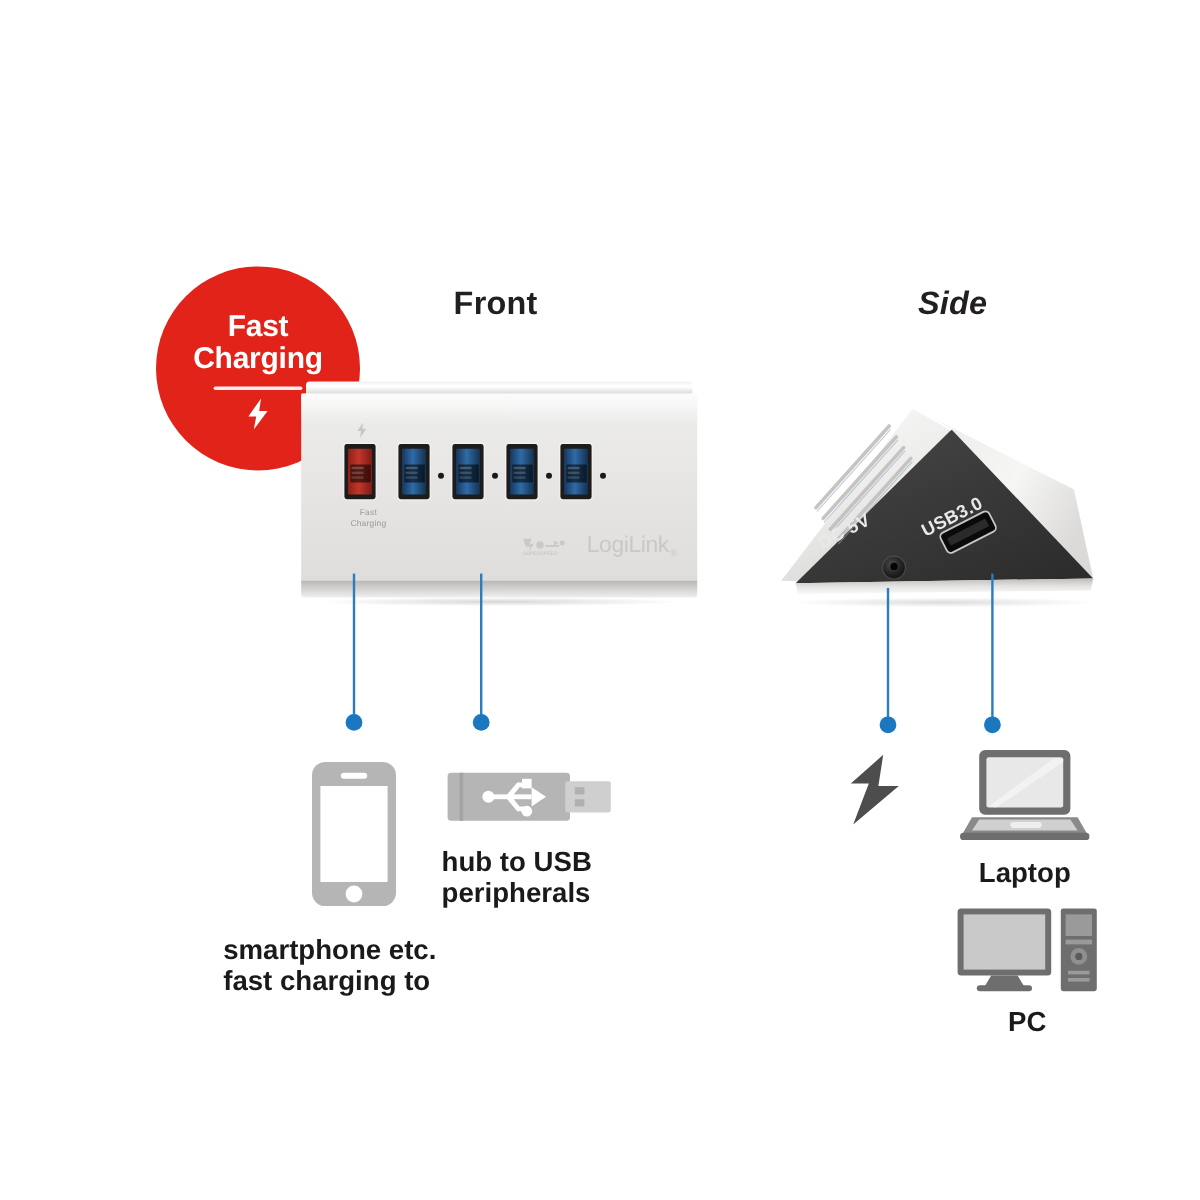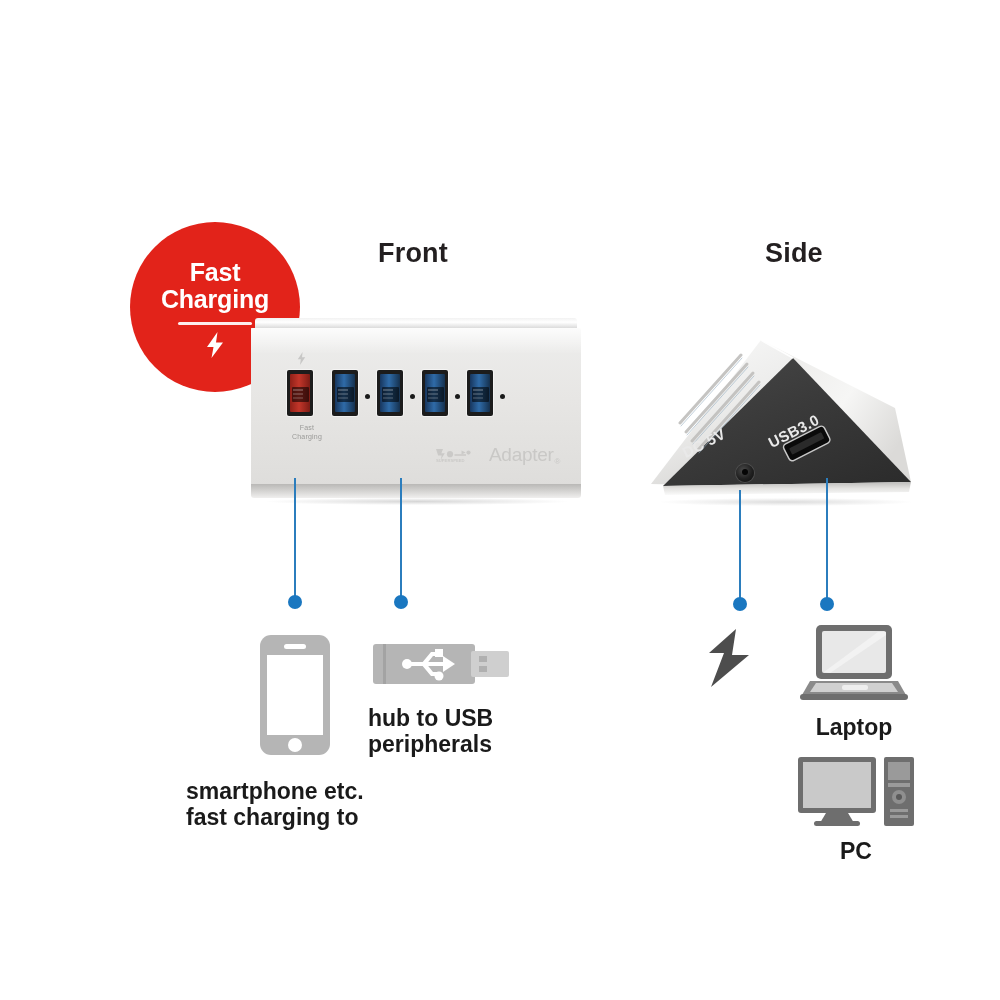--- a/index.html
+++ b/index.html
@@ -375,21 +375,21 @@
         <div>Charging</div>
       </div>
       <div class="badge-rule"></div>
       <svg class="badge-bolt" viewBox="0 0 20 26">
         <path d="M12.5 0 L2 15 L8.5 15 L6.5 26 L18 10.5 L11 10.5 Z" fill="#ffffff"></path>
       </svg>
     </div>
   </div>
 
   <div class="hdg view-title" style="left:340px; top:238px;text-align:center;">Front</div>
-  <div class="hdg view-title" style="left:727px; top:238px;">Side</div>
+  <div class="hdg view-title" style="left:727px; top:238px;font-style:italic;">Side</div>
 
   <div class="front-device">
     <div class="front-topbevel"></div>
     <div class="front-face"></div>
     <div class="front-base"></div>
     <div class="front-shadow"></div>
 
     <svg class="front-bolt-mark" viewBox="0 0 9 13">
       <path d="M5.6 0 L0.8 7.2 L3.8 7.2 L3 13 L8.2 5.2 L5 5.2 Z" fill="#6f6f6f"></path>
     </svg>
@@ -431,21 +431,21 @@
       <g fill="#b9b8b6">
         <path d="M2 3 h7 l-1.6 4.2 h3.4 L6.6 14 l1.1-4.4 H4.1 Z"></path>
         <circle cx="16" cy="8.2" r="3.1"></circle>
         <path d="M20.5 8.2 h11.5 v1.6 H20.5 Z"></path>
         <circle cx="34.5" cy="6.6" r="2.1"></circle>
         <path d="M27.5 4.4 l4.2 2.1 -4.2 2.1 Z"></path>
         <text x="2" y="16.4" font-size="4.2" font-family="'Liberation Sans',sans-serif" font-weight="bold">SUPERSPEED</text>
       </g>
     </svg>
 
-    <div class="brand"><span>Adapter</span><span class="tm">®</span></div>
+    <div class="brand"><span>LogiLink</span><span class="tm">®</span></div>
   </div>
 
   <div class="side-device">
     <svg class="side-svg" width="285" height="190" viewBox="0 0 285 190">
       <defs>
         <linearGradient id="topFace" x1="0" y1="0" x2="0.45" y2="1">
           <stop offset="0%" stop-color="#fbfbfb"></stop>
           <stop offset="55%" stop-color="#ededec"></stop>
           <stop offset="100%" stop-color="#d8d7d5"></stop>
         </linearGradient>

